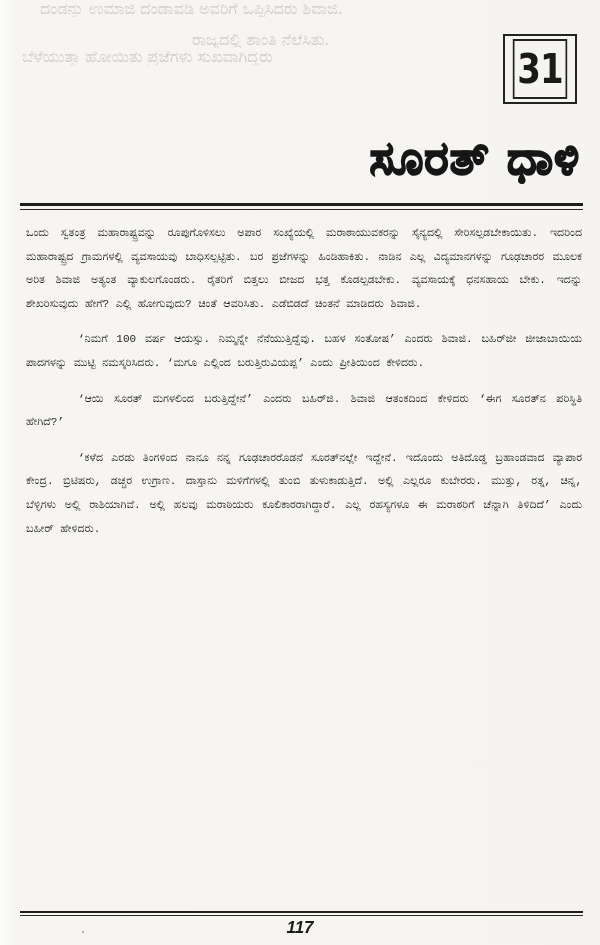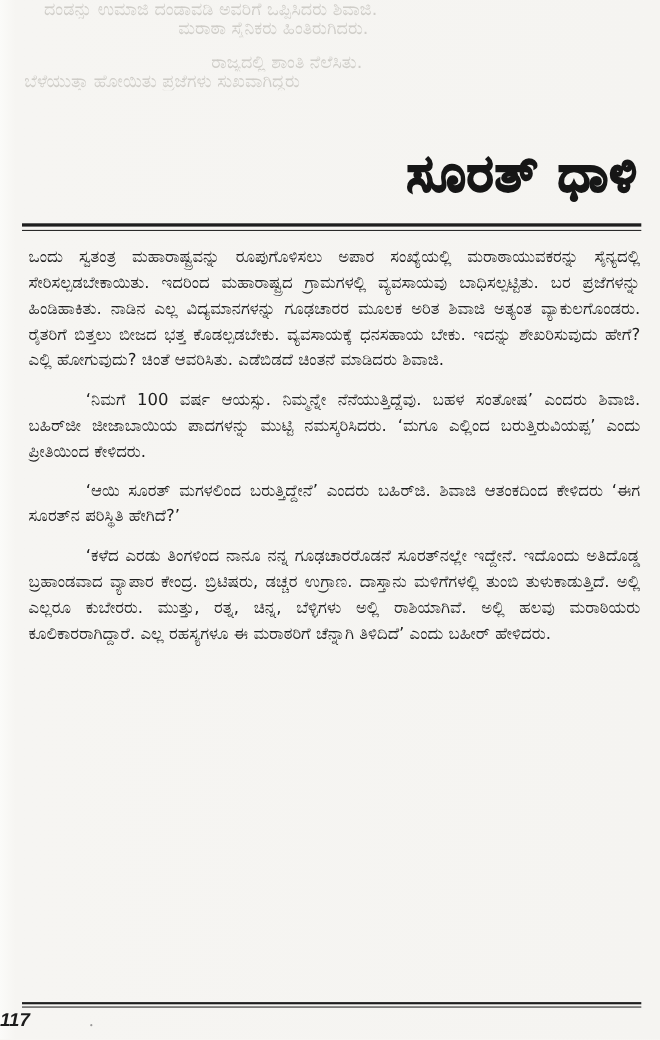--- a/index.html
+++ b/index.html
@@ -95,37 +95,39 @@
     .rule-bottom { top: 911px; }
     .rule-bottom .thick { height: 2px; }
     .rule-bottom .thin { margin-top: 2px; }
 
     
     .body-text {
       position: absolute;
       left: 26px;
       top: 222px;
       width: 556px;
-      font-size: 15px;
+      font-size: 11px;
       line-height: 23.6px;
       color: #1d1d1d;
+      font-family: Liberation Mono, monospace;
     }
     .body-text p {
       margin: 0 0 12px 0;
       text-align: justify;
       text-align-last: left;
     }
     .body-text p.indent { text-indent: 52px; }
     .body-text b { font-weight: bold; }
 
     .page-number {
       position: absolute;
       left: 0;
       width: 600px;
       top: 918px;
+      text-align: center;
       font-family: "Liberation Sans", sans-serif;
       font-style: italic;
       font-weight: bold;
       font-size: 17px;
       color: #1b1b1b;
     }
     .speck {
       position: absolute;
       left: 82px;
       top: 931px;
@@ -134,26 +136,28 @@
       border-radius: 50%;
     }
   </style>
 </head>
 <body>
 
 <div class="page">
 
   <div class="ghost">
     <div style="padding-left:18px">ದಂಡನ್ನು ಉಮಾಜಿ ದಂಡಾವಡಿ ಅವರಿಗೆ ಒಪ್ಪಿಸಿದರು ಶಿವಾಜಿ.</div>
-    <div style="padding-left:140px">ಮರಾಠಾ ಸೈನಿಕರು ಹಿಂತಿರುಗಿದರು.</div>
     <div class="gap"></div>
     <div style="padding-left:170px">ರಾಜ್ಯದಲ್ಲಿ ಶಾಂತಿ ನೆಲೆಸಿತು.</div>
     <div>ಬೆಳೆಯುತ್ತಾ ಹೋಯಿತು ಪ್ರಜೆಗಳು ಸುಖವಾಗಿದ್ದರು</div>
   </div>
 
+  <div class="chapter-box">
+    <div class="chapter-box-inner">31</div>
+  </div>
 
   <div class="chapter-title">ಸೂರತ್ ಧಾಳಿ</div>
 
   <div class="rule rule-top">
     <div class="thick"></div>
     <div class="thin"></div>
   </div>
 
   <div class="body-text">
     <p>ಒಂದು ಸ್ವತಂತ್ರ ಮಹಾರಾಷ್ಟ್ರವನ್ನು ರೂಪುಗೊಳಿಸಲು ಅಪಾರ ಸಂಖ್ಯೆಯಲ್ಲಿ ಮರಾಠಾಯುವಕರನ್ನು ಸೈನ್ಯದಲ್ಲಿ ಸೇರಿಸಲ್ಪಡಬೇಕಾಯಿತು. ಇದರಿಂದ ಮಹಾರಾಷ್ಟ್ರದ ಗ್ರಾಮಗಳಲ್ಲಿ ವ್ಯವಸಾಯವು ಬಾಧಿಸಲ್ಪಟ್ಟಿತು. ಬರ ಪ್ರಜೆಗಳನ್ನು ಹಿಂಡಿಹಾಕಿತು. ನಾಡಿನ ಎಲ್ಲ ವಿದ್ಯಮಾನಗಳನ್ನು ಗೂಢಚಾರರ ಮೂಲಕ ಅರಿತ ಶಿವಾಜಿ ಅತ್ಯಂತ ವ್ಯಾಕುಲಗೊಂಡರು. ರೈತರಿಗೆ ಬಿತ್ತಲು ಬೀಜದ ಭತ್ತ ಕೊಡಲ್ಪಡಬೇಕು. ವ್ಯವಸಾಯಕ್ಕೆ ಧನಸಹಾಯ ಬೇಕು. ಇದನ್ನು ಶೇಖರಿಸುವುದು ಹೇಗೆ? ಎಲ್ಲಿ ಹೋಗುವುದು? ಚಿಂತೆ ಆವರಿಸಿತು. ಎಡೆಬಿಡದೆ ಚಿಂತನೆ ಮಾಡಿದರು ಶಿವಾಜಿ.</p>

